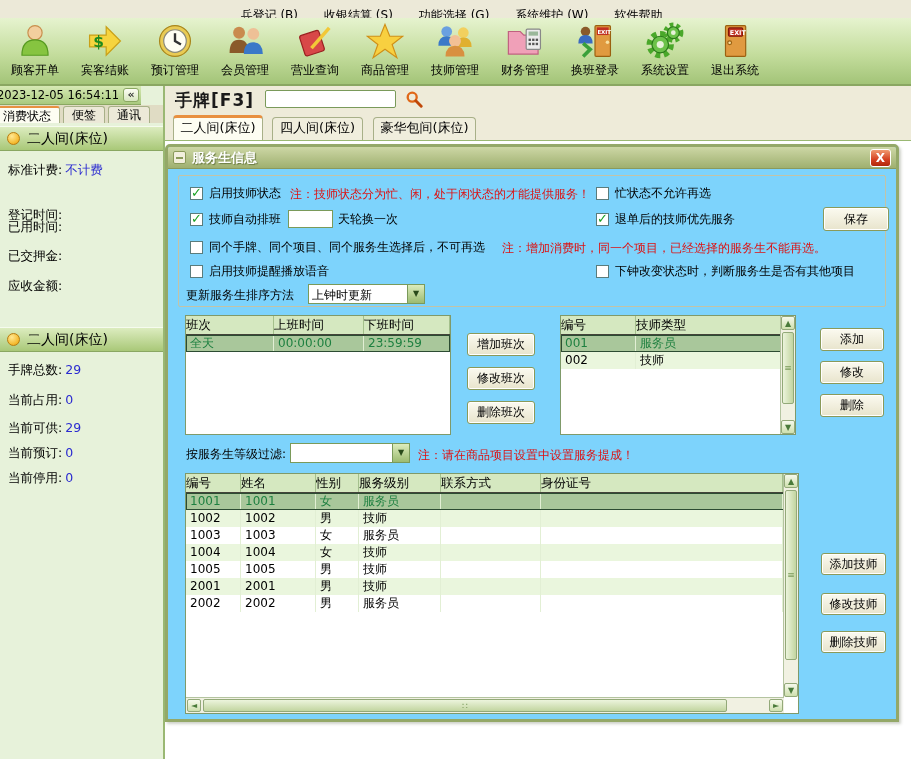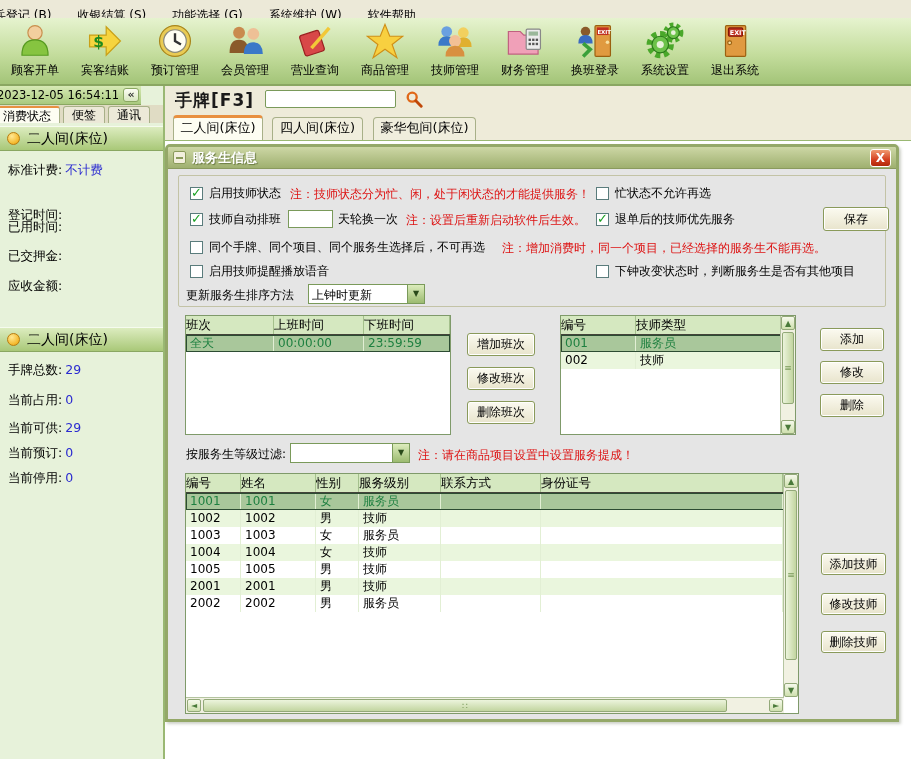--- a/index.html
+++ b/index.html
@@ -4,21 +4,21 @@
 <style>
   * { margin:0; padding:0; box-sizing:border-box; }
   html,body { background:#fff; }
   .root { position:relative; width:911px; height:759px; overflow:hidden;
           font-family:"DejaVu Sans","Liberation Sans",sans-serif; font-size:12px; color:#000;
           background:#fff; }
 
   
   .menubar { position:absolute; left:0; top:0; width:911px; height:32px;
              background:#ece9d8; border-bottom:1px solid #d8d4bc;
-             display:flex; align-items:center; gap:22px; overflow:hidden; }
+             display:flex; align-items:center; gap:22px; overflow:hidden;justify-content:center; }
   .menu-item { white-space:nowrap; padding:0 2px; cursor:default; }
   .menu-item:first-child { margin-left:-8px; }
 
   
   .toolbar { position:absolute; left:0; top:18px; width:911px; height:68px;
              background:linear-gradient(#e6f3cf,#c4dd9d 55%,#a3c478);
              border-bottom:2px solid #8aa762; display:flex; }
   .tb-item { width:70px; display:flex; flex-direction:column; align-items:center;
              padding-top:3px; cursor:default; }
   .tb-ic { width:40px; height:40px; display:flex; align-items:center; justify-content:center; }
@@ -63,21 +63,21 @@
   .mag { position:absolute; left:240px; top:4px; width:18px; height:18px; cursor:pointer; }
   .main-tabrow { position:absolute; left:0; top:29px; width:746px; height:26px; background:#eeebd9;
                  border-bottom:1px solid #9ab873; }
   .m-tab { position:absolute; bottom:0; height:23px; line-height:20px; text-align:center;
            background:#f0eedd; border:1px solid #a8b088; border-bottom:none;
            border-radius:4px 4px 0 0; font-size:13px; cursor:pointer; }
   .m-tab.active { background:#fdfdf2; border-top:3px solid #e89040; height:25px; }
 
   
   .dialog { position:absolute; left:165px; top:144px; width:734px; height:578px;
-            background:#e5e5e5; border:3px solid #94a868; border-radius:5px 5px 0 0;
+            background:#7dd3fc; border:3px solid #94a868; border-radius:5px 5px 0 0;
             box-shadow:2px 2px 3px rgba(60,70,40,.25);padding-left:41px; }
   .dlg-title { position:absolute; left:0; top:0; width:728px; height:22px;
                background:linear-gradient(#cdd7a5,#9fb070); border-bottom:1px solid #8a9a5e;
                border-radius:2px 2px 0 0; display:flex; align-items:center; gap:6px; padding-left:5px; }
   .dlg-ticon { width:13px; height:13px; background:#f2efdd; border:1px solid #8a9a5a;
                border-radius:2px; position:relative; flex:none; }
   .dlg-ticon::after { content:""; position:absolute; left:2px; top:5px; width:7px; height:2px; background:#8a9a5a; }
   .dlg-title-text { color:#fff; font-weight:bold; font-size:13px; text-shadow:1px 1px 1px #6a7a42; }
   .dlg-close { position:absolute; right:5px; top:2px; width:21px; height:18px; border-radius:3px;
                background:linear-gradient(#f09a70,#d44020 60%,#b02808); border:1px solid #fff;
@@ -364,21 +364,20 @@
         <span class="cb"></span>
         <span>忙状态不允许再选</span>
       </label>
 
       <label class="opt" style="left:22px;top:42px">
         <span class="cb on"></span>
         <span>技师自动排班</span>
       </label>
       <input class="txt-in" style="left: 120px; top: 41px; width: 45px;" value="">
       <span class="opt" style="left:170px;top:42px">天轮换一次</span>
-      <span class="note" style="left:238px;top:43px">注：设置后重新启动软件后生效。</span>
       <label class="opt" style="left:428px;top:42px">
         <span class="cb on"></span>
         <span>退单后的技师优先服务</span>
       </label>
       <button class="btn" style="left:655px;top:38px;width:66px;height:24px">保存</button>
 
       <label class="opt" style="left:22px;top:70px">
         <span class="cb"></span>
         <span>同个手牌、同个项目、同个服务生选择后，不可再选</span>
       </label>

